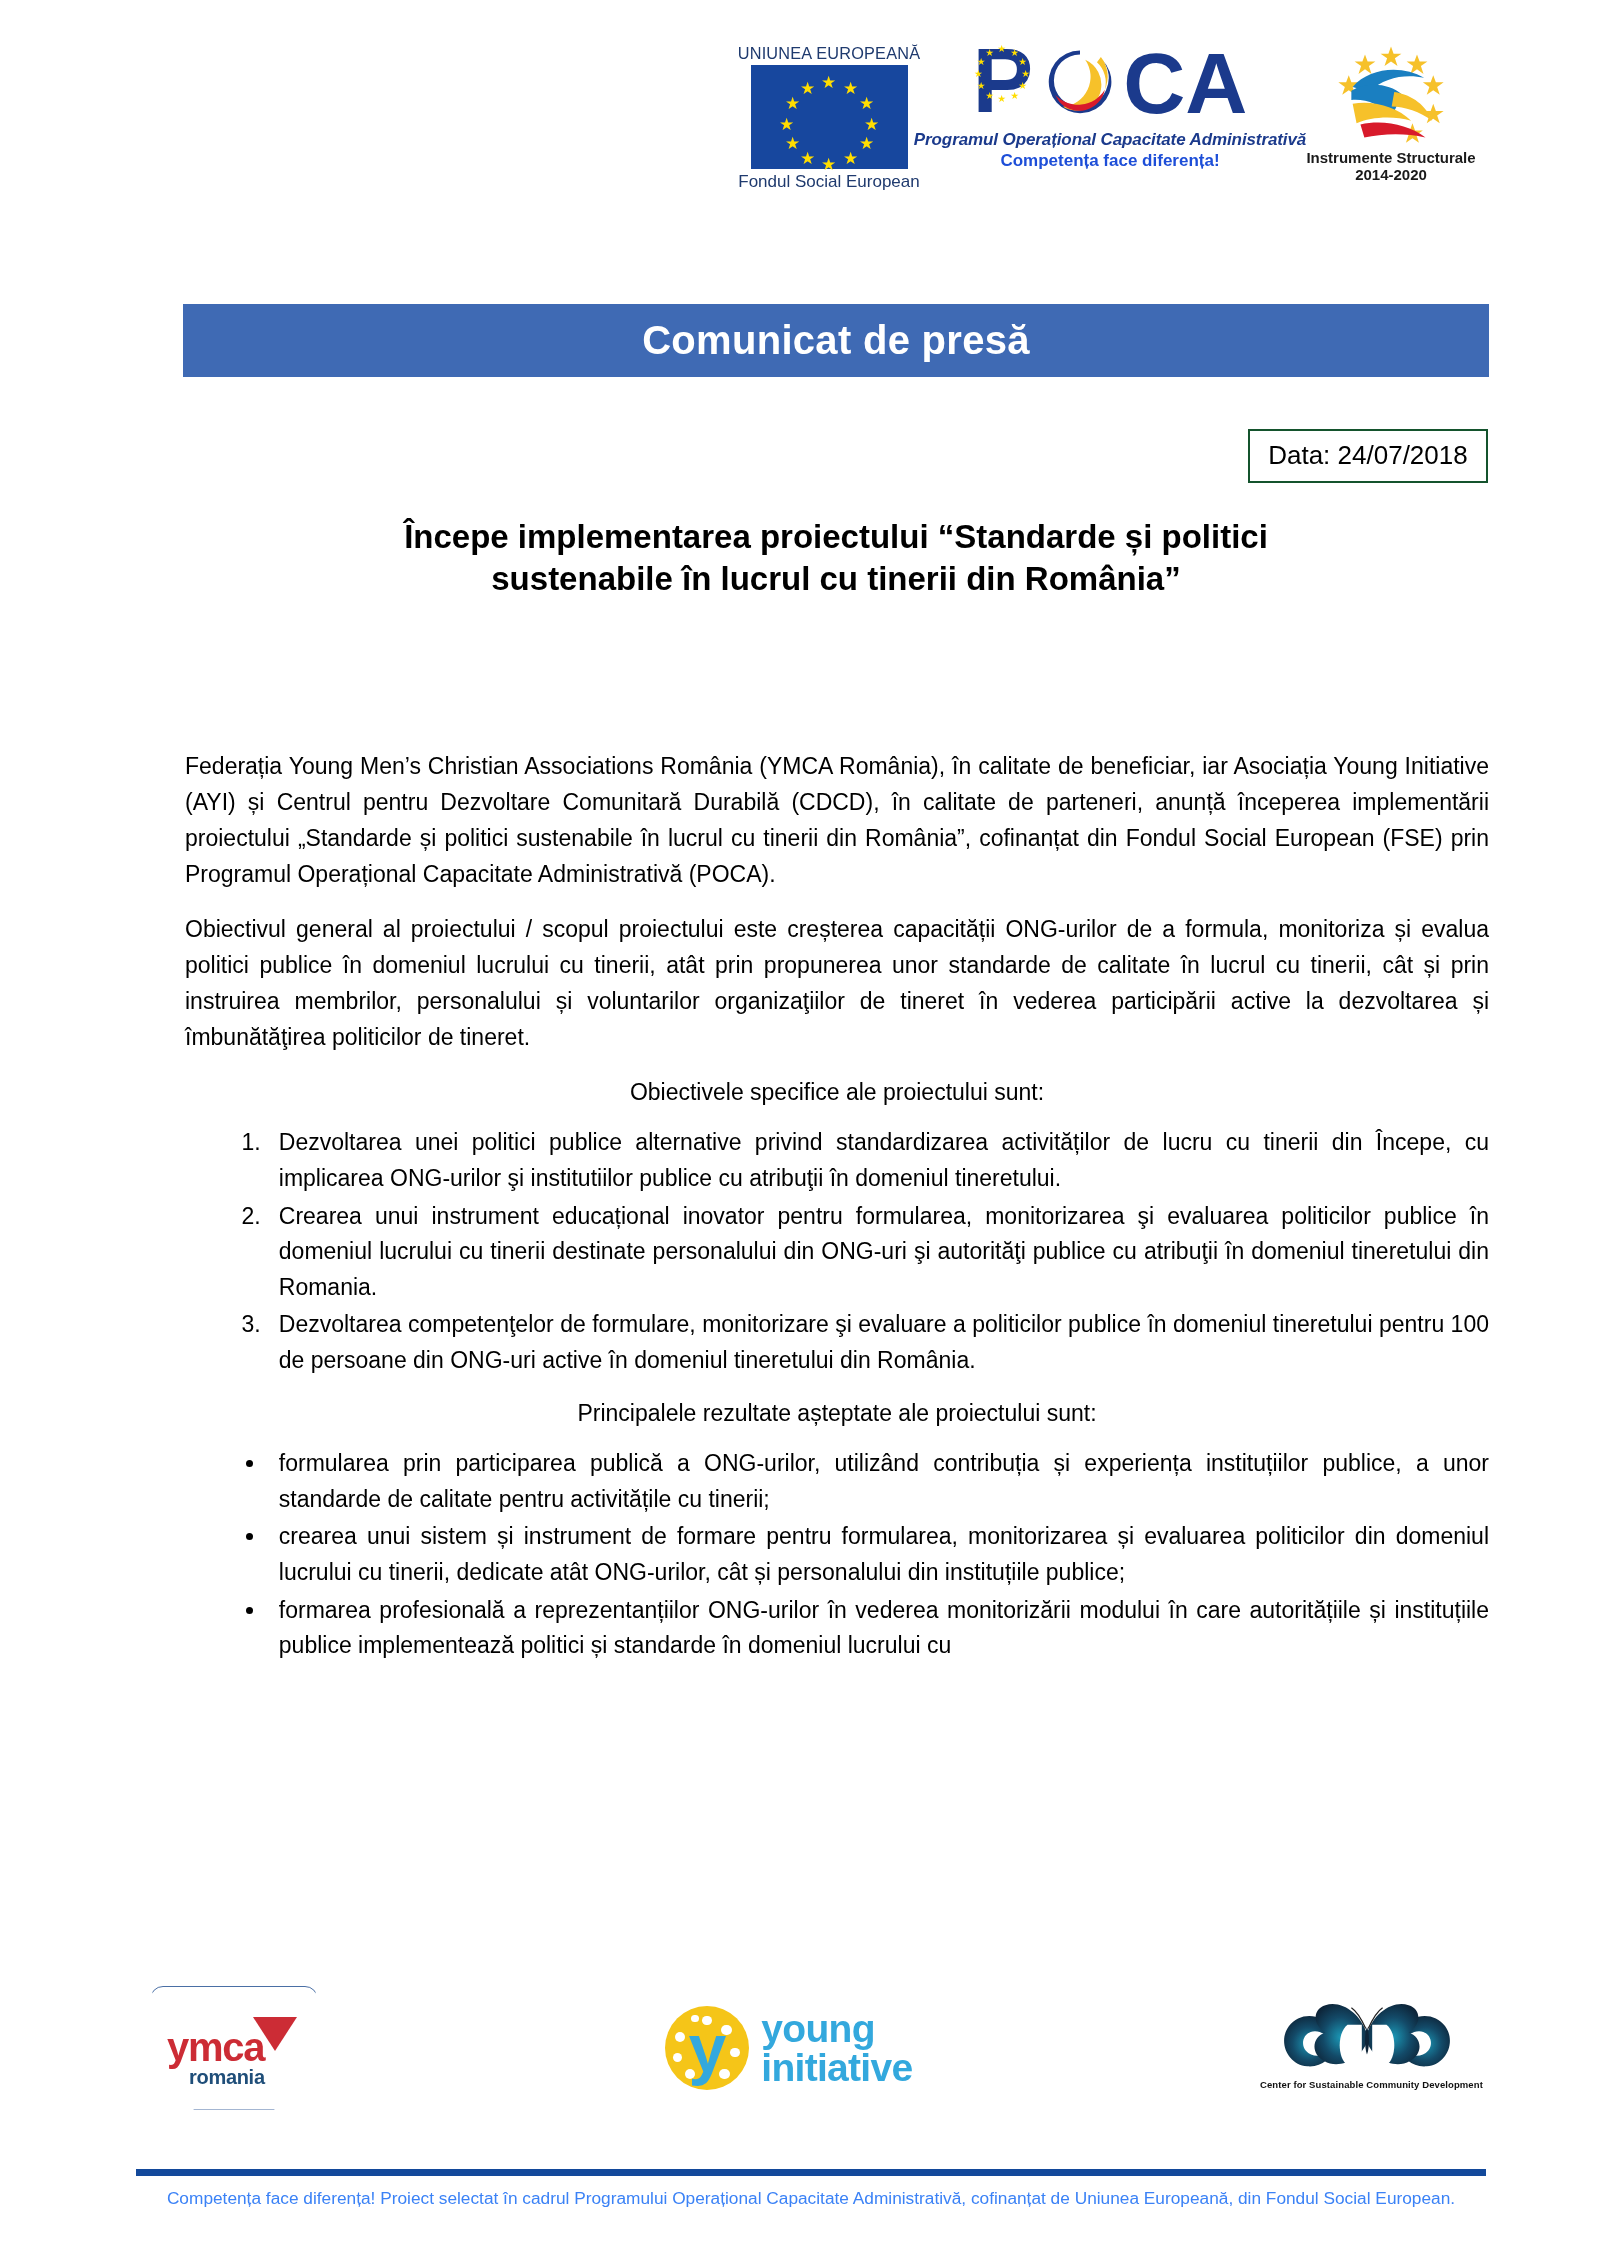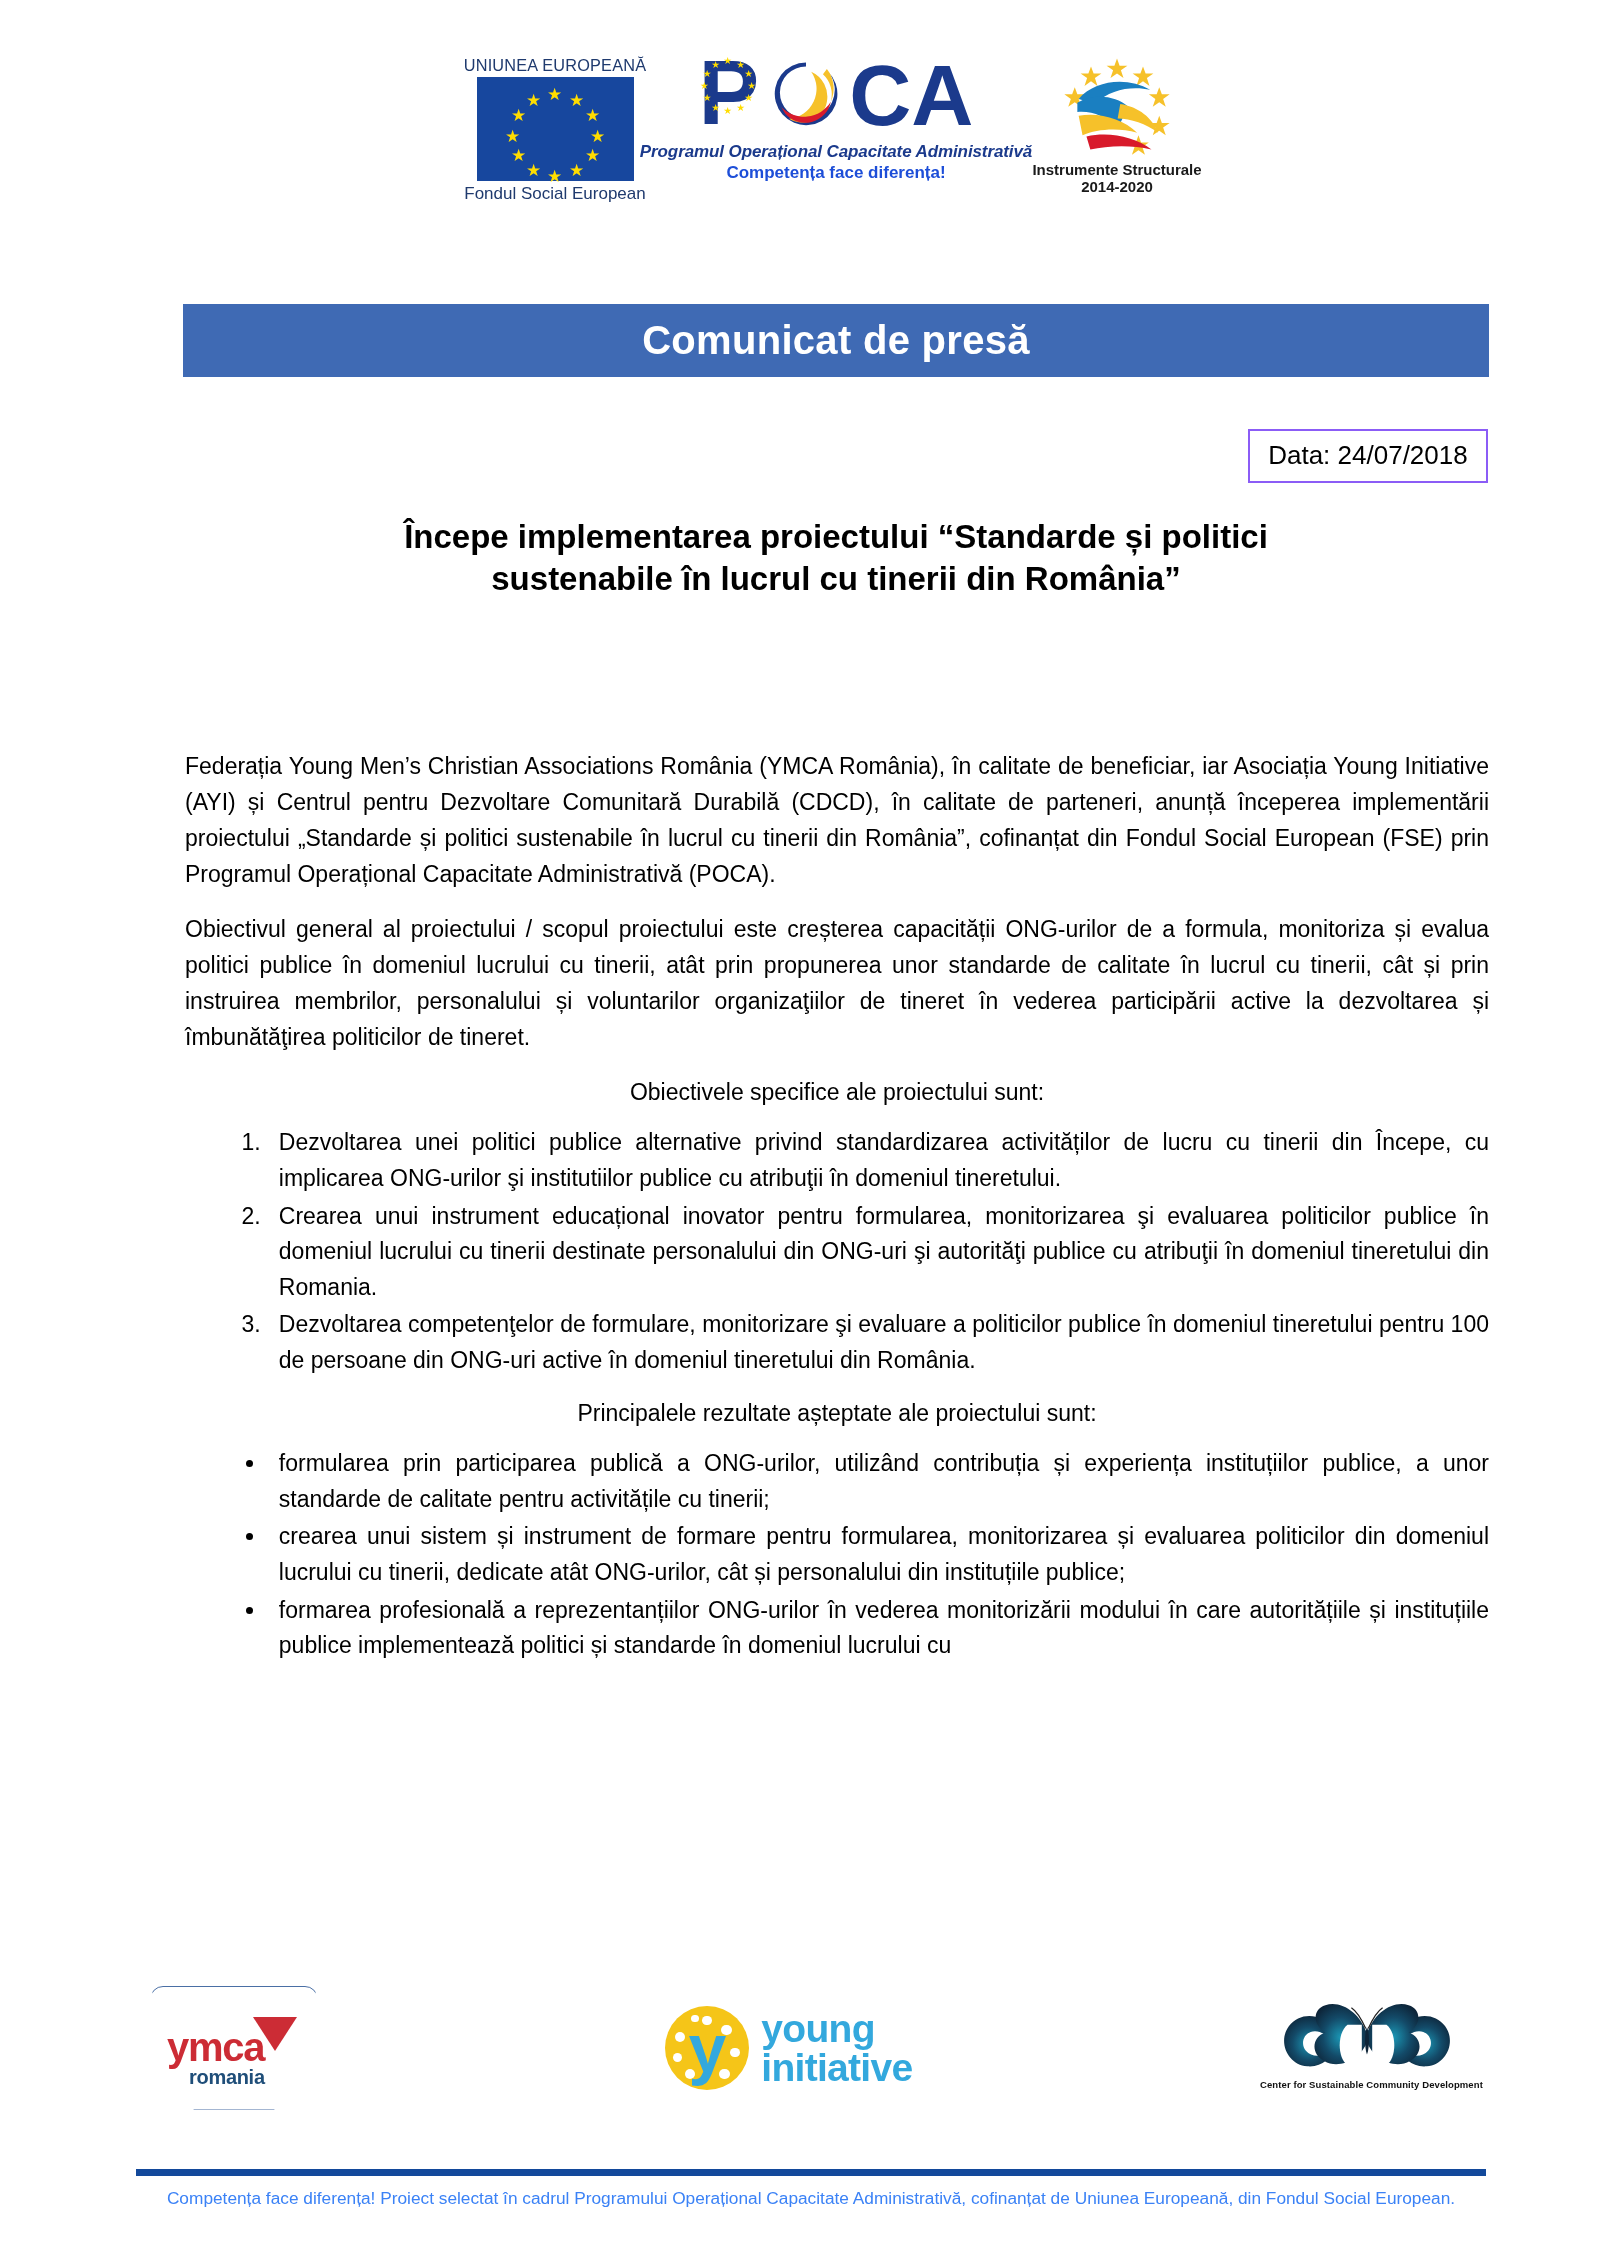--- a/index.html
+++ b/index.html
@@ -17,27 +17,27 @@
   
   .page {
     position: absolute;
     inset: 0;
     padding: 0;
   }
 
   
   .logo-strip {
     position: absolute;
-    top: 56px;
+    top: 44px;
     left: 183px;
     width: 1306px;
     height: 163px;
     display: flex;
     align-items: flex-start;
-    justify-content: center;
+    justify-content: flex-end;
   }
   .logo-cell { display: flex; flex-direction: column; align-items: center; }
 
   
   .eu-wrap { width: 196px; }
   .eu-label {
     font-size: 16.3px;
     letter-spacing: 0.2px;
     color: #1f3a6e;
     font-family: "Liberation Sans", sans-serif;
@@ -178,21 +178,21 @@
     font-weight: bold;
     font-size: 40px;
     letter-spacing: 0.3px;
   }
 
   
   .date-box {
     position: absolute;
     right: 131px;
     top: 429px;
-    border: 2px solid #8b5cf6;
+    border: 2px solid #14532d;
     padding: 9.1px 18.3px 10.4px 18.3px;
     background: #ffffff;
   }
   .date-text {
     font-size: 26px;
     font-family: "Liberation Sans", sans-serif;
     color: #000;
     white-space: nowrap;
   }
 

